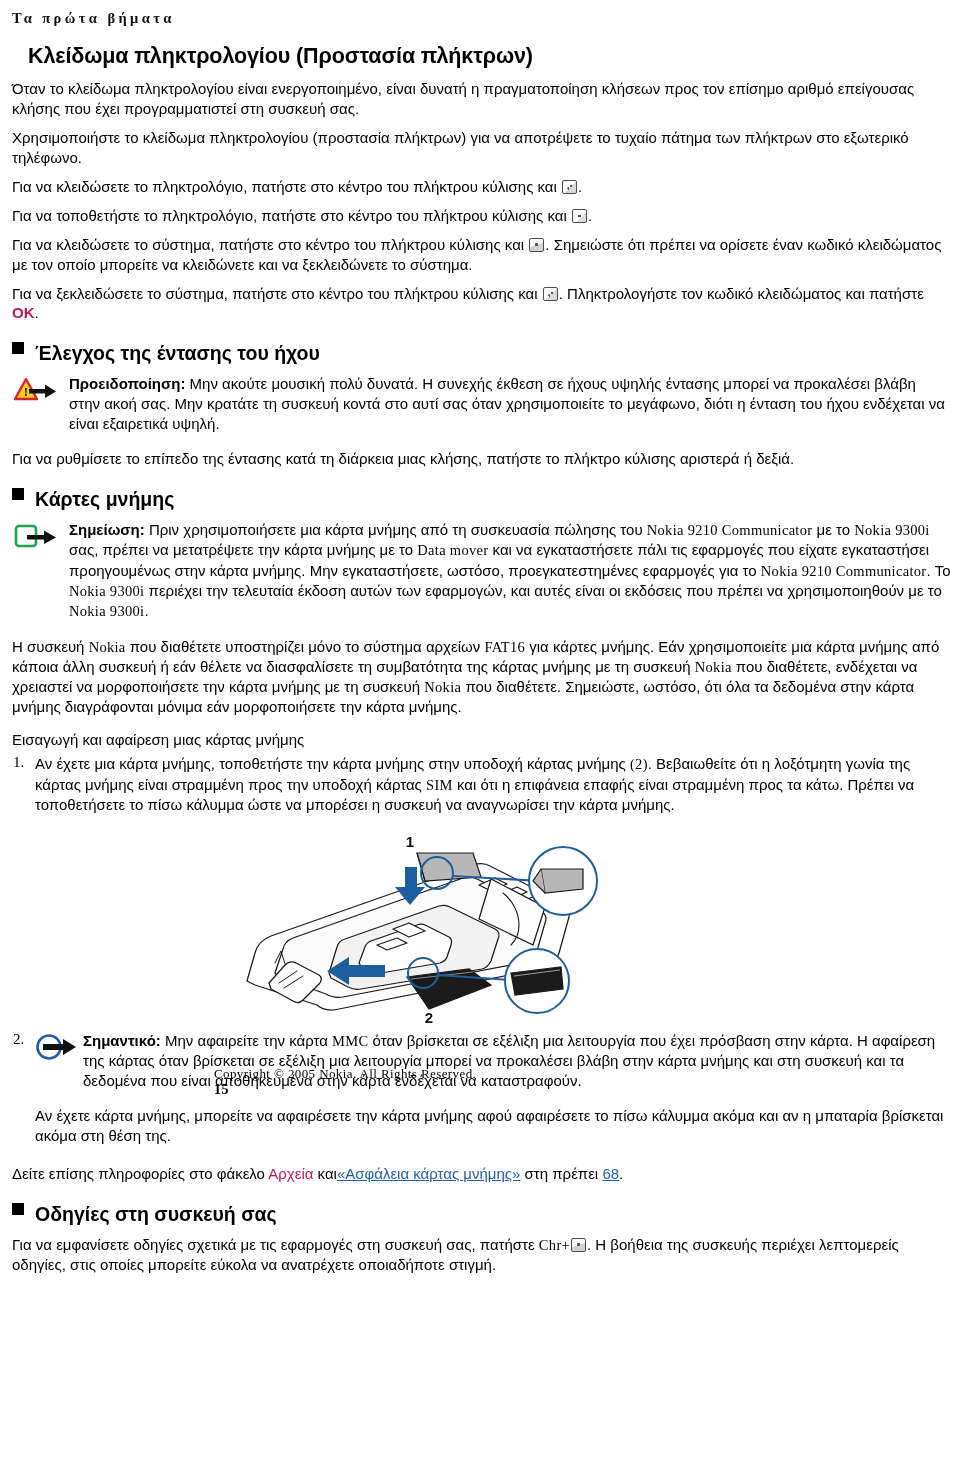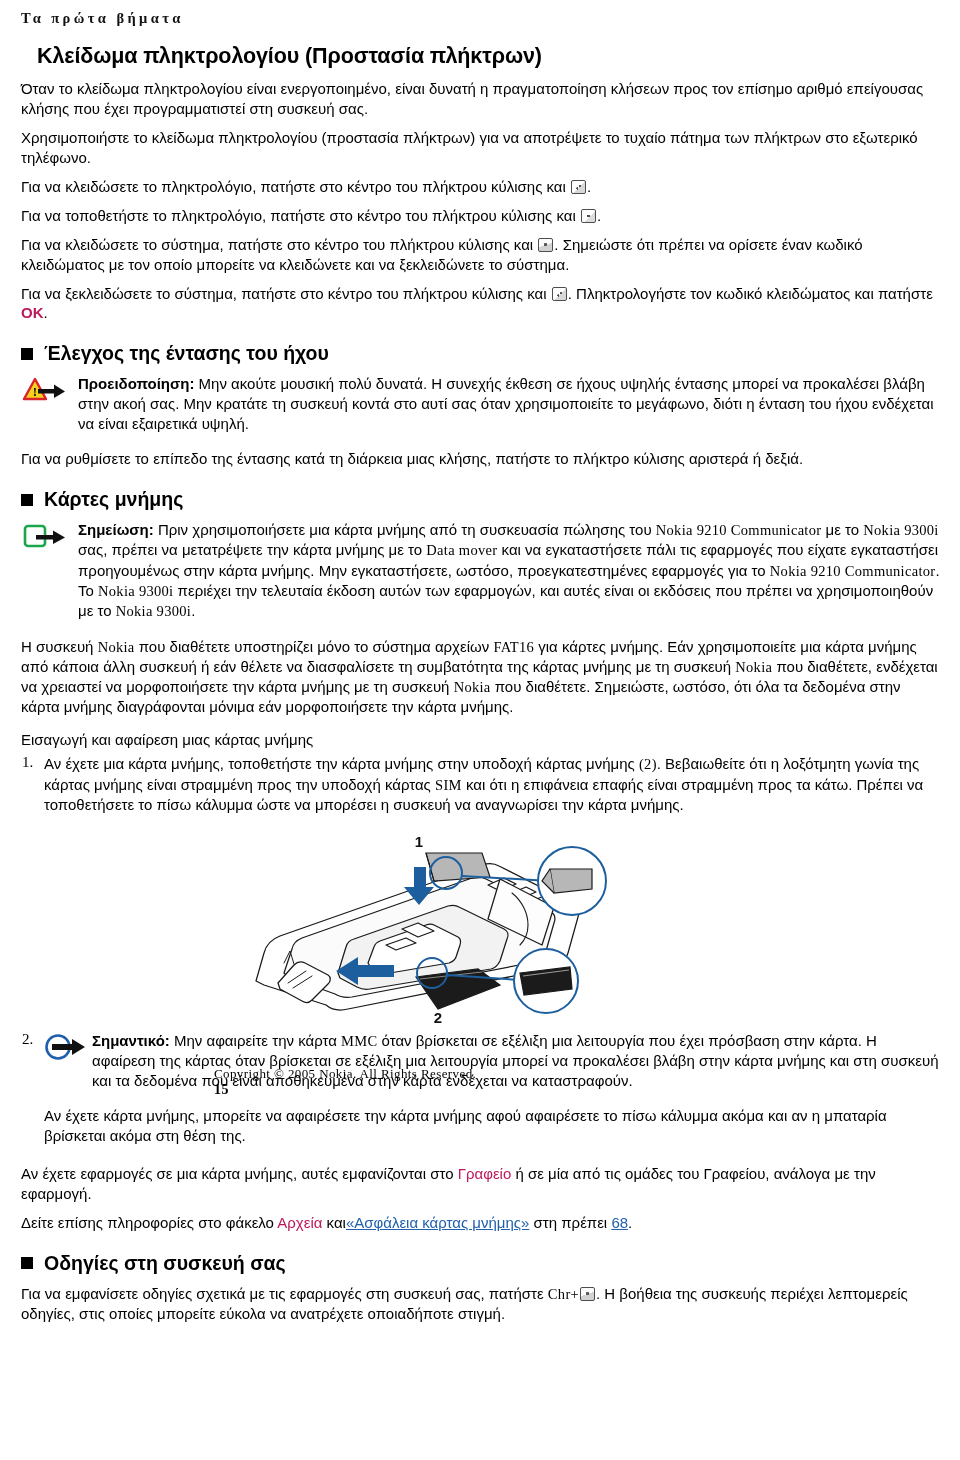--- a/index.html
+++ b/index.html
@@ -14,21 +14,21 @@
     position: relative;
     font-family: "Liberation Sans", "DejaVu Sans", sans-serif;
     color: #000000;
     overflow: hidden;
   }
   .page {
     position: relative;
     width: 960px;
     height: 1112px;
     box-sizing: border-box;
-    padding: 0 18px;
+    padding: 0 9px;
   }
 
   
   .runhead {
     font-family: "Liberation Serif", "DejaVu Serif", serif;
     font-size: 14.5px;
     font-weight: bold;
     letter-spacing: 3.4px;
     color: #111;
     padding-top: 10px;
@@ -39,21 +39,21 @@
   
   h1.chapter {
     font-size: 21.5px;
     font-weight: bold;
     margin: 8px 0 10px 16px;
     padding-left: 3px;
     letter-spacing: -0.1px;
   }
   .sq-head {
     display: flex;
-    align-items: center;
+    align-items: flex-start;
     gap: 11px;
     margin: 19px 0 9px 0;
     padding-left: 3px;
     font-size: 19.5px;
     font-weight: bold;
   }
   .sq-head .sq {
     width: 12px;
     height: 12px;
     background: #000;
@@ -364,23 +364,20 @@
           <p>
             <span class="bold">Σημαντικό:</span>
             <span>Μην αφαιρείτε την κάρτα </span><span class="lat">MMC</span><span> όταν βρίσκεται σε εξέλιξη μια λειτουργία που έχει πρόσβαση στην κάρτα. Η αφαίρεση της κάρτας όταν βρίσκεται σε εξέλιξη μια λειτουργία μπορεί να προκαλέσει βλάβη στην κάρτα μνήμης και στη συσκευή και τα δεδομένα που είναι αποθηκευμένα στην κάρτα ενδέχεται να καταστραφούν.</span>
           </p>
         </div>
       </div>
       <p>Αν έχετε κάρτα μνήμης, μπορείτε να αφαιρέσετε την κάρτα μνήμης αφού αφαιρέσετε το πίσω κάλυμμα ακόμα και αν η μπαταρία βρίσκεται ακόμα στη θέση της.</p>
     </div>
   </div>
 
-  <p>
-    <span>Αν έχετε εφαρμογές σε μια κάρτα μνήμης, αυτές εμφανίζονται στο </span><span class="lnk">Γραφείο</span><span> ή σε μία από τις ομάδες του Γραφείου, ανάλογα με την εφαρμογή.</span>
-  </p>
 
   <p>
     <span>Δείτε επίσης πληροφορίες στο φάκελο </span><span class="lnk">Αρχεία</span><span> και</span><span class="lnk-u">«Ασφάλεια κάρτας μνήμης»</span><span> στη πρέπει </span><span class="lnk-u">68</span><span>.</span>
   </p>
 
   <div class="sq-head">
     <span class="sq"></span>
     <span>Οδηγίες στη συσκευή σας</span>
   </div>
 

